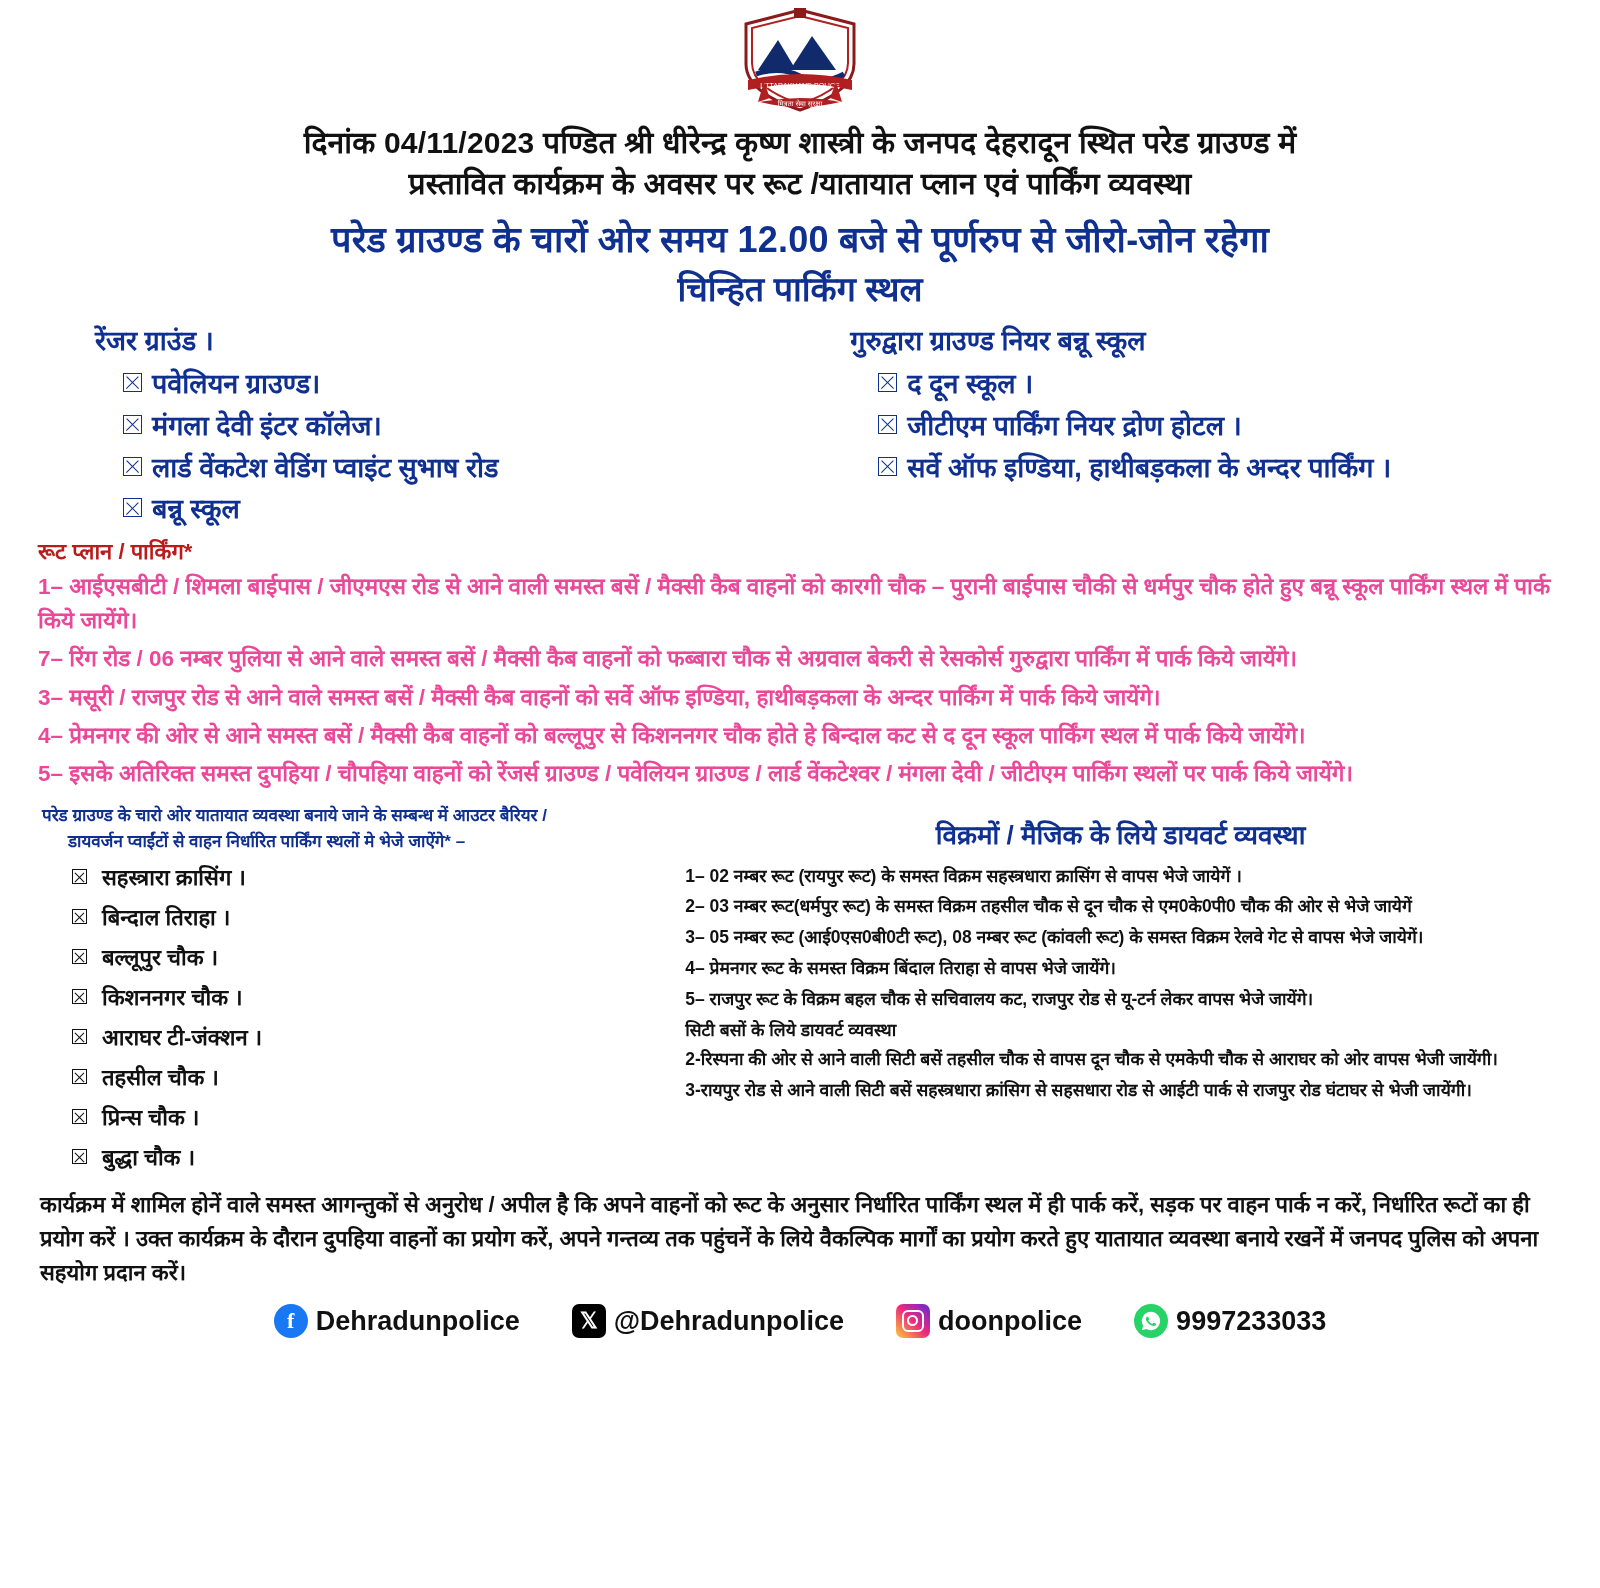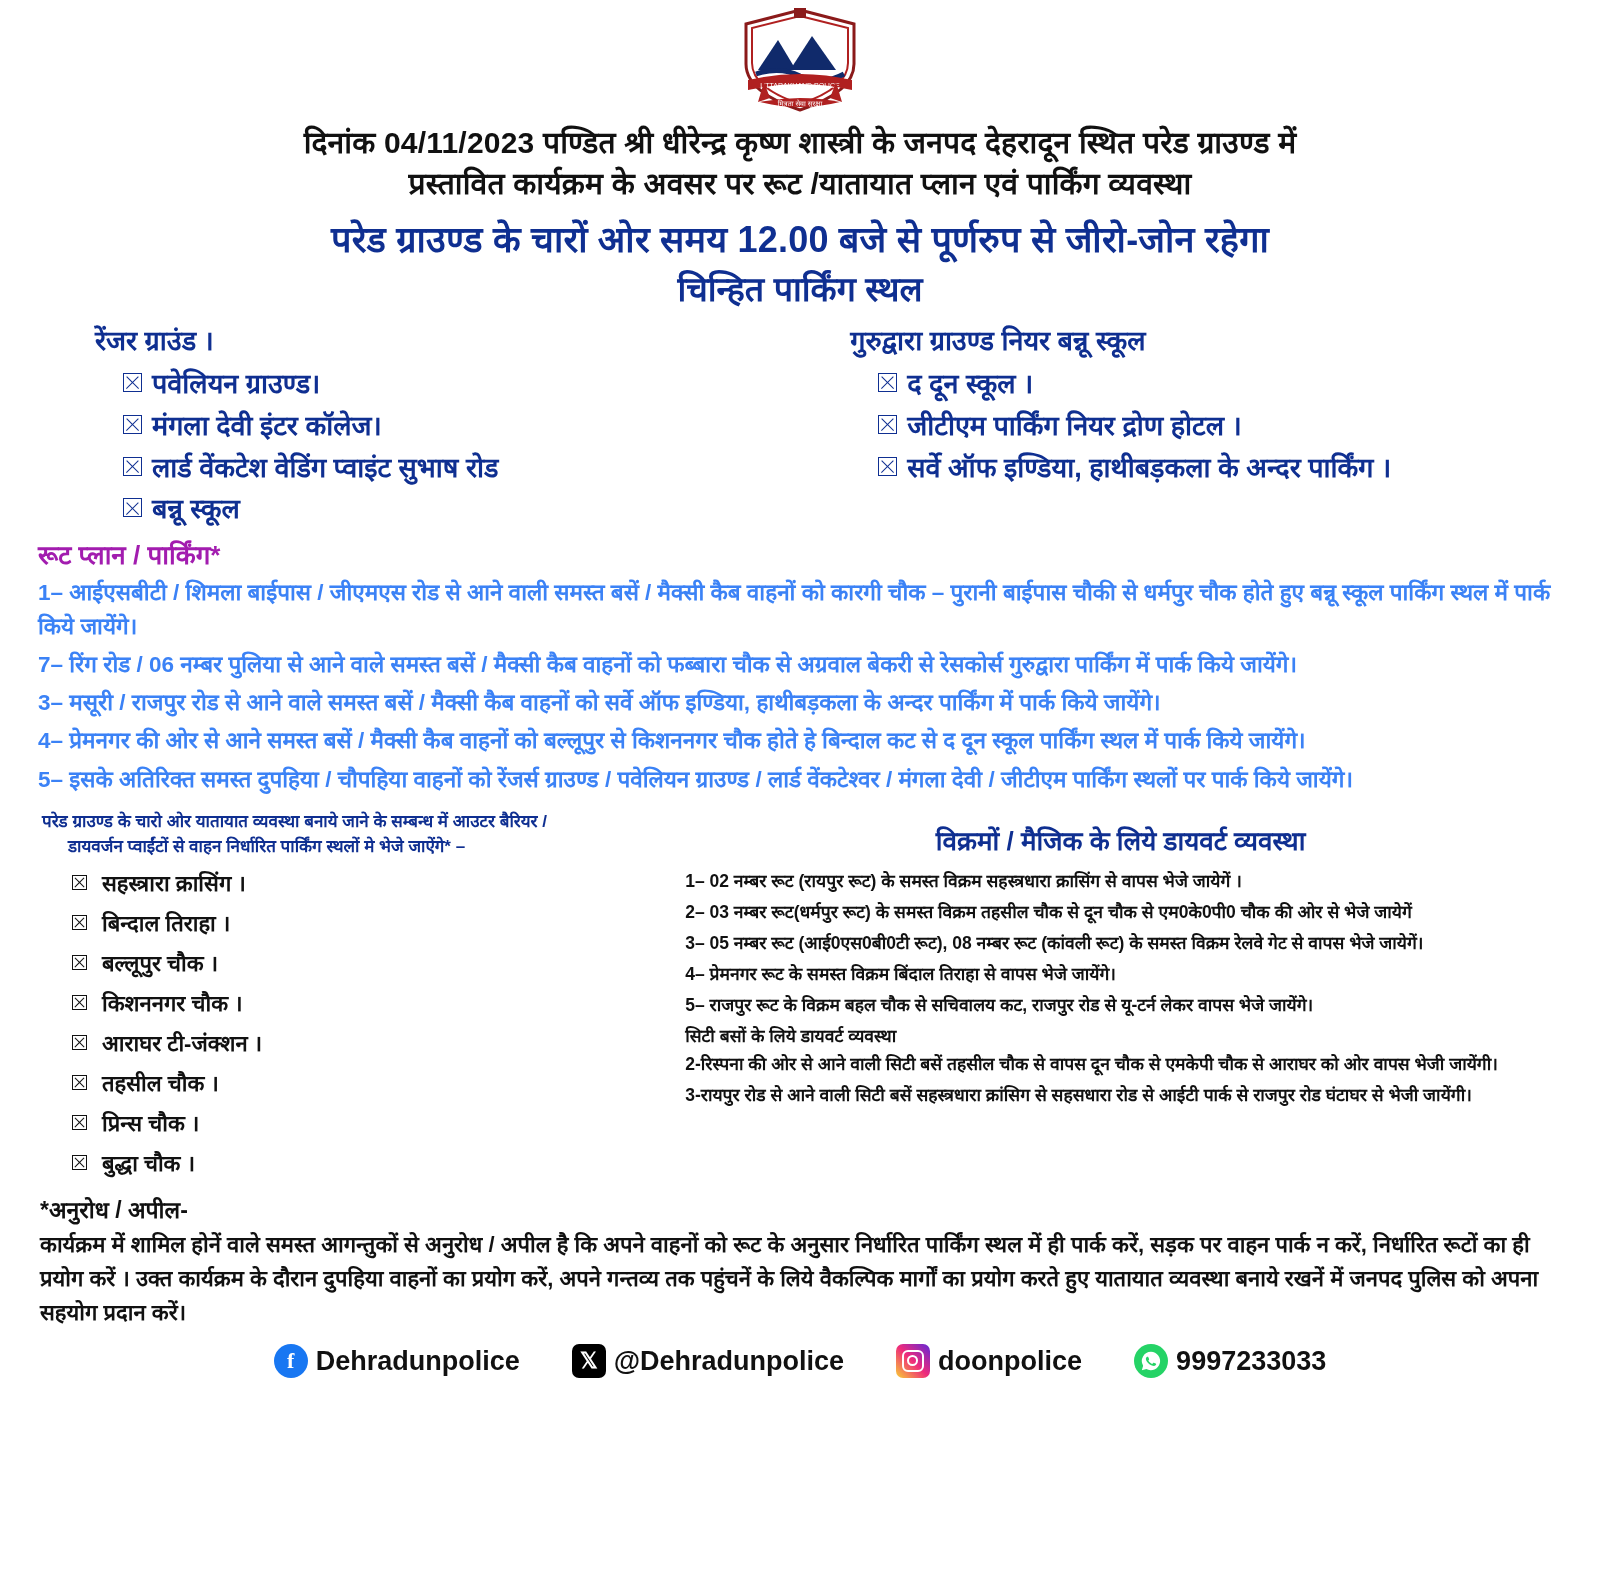--- a/index.html
+++ b/index.html
@@ -115,30 +115,30 @@
   .p-item .bx::before { transform: rotate(45deg); }
   .p-item .bx::after  { transform: rotate(-45deg); }
   .p-item .txt { display: block; }
 
   
   .route-block {
     padding: 0 34px 0 38px;
     margin-top: 6px;
   }
   .route-head {
-    font-size: 26px;
-    font-weight: bold;
-    color: #a21caf;
+    font-size: 22px;
+    font-weight: bold;
+    color: #b91c1c;
     line-height: 1.4;
     margin-bottom: 2px;
   }
   .route-item {
     font-size: 22.5px;
     font-weight: bold;
-    color: #3b82f6;
+    color: #ec4899;
     line-height: 1.52;
     margin-bottom: 4px;
     text-align: left;
   }
 
   
   .lower {
     display: flex;
     margin-top: 12px;
     padding: 0 30px 0 42px;
@@ -418,21 +418,20 @@
       <div class="v-item">3–  05 नम्बर रूट (आई0एस0बी0टी रूट), 08 नम्बर रूट (कांवली रूट) के समस्त विक्रम रेलवे गेट से वापस भेजे जायेगें।</div>
       <div class="v-item">4–  प्रेमनगर रूट के समस्त विक्रम बिंदाल तिराहा से वापस भेजे जायेंगे।</div>
       <div class="v-item">5–  राजपुर रूट के विक्रम बहल चौक से सचिवालय कट, राजपुर रोड से यू-टर्न लेकर वापस भेजे जायेंगे।</div>
       <div class="v-sub">सिटी बसों के लिये डायवर्ट व्यवस्था</div>
       <div class="v-item">2-रिस्पना की ओर से आने वाली सिटी बसें तहसील चौक से वापस दून चौक से एमकेपी चौक से आराघर को ओर वापस भेजी जायेंगी।</div>
       <div class="v-item">3-रायपुर रोड से आने वाली सिटी बसें सहस्त्रधारा क्रांसिग से सहसधारा रोड से आईटी पार्क से राजपुर रोड घंटाघर से भेजी जायेंगी।</div>
     </div>
   </div>
 
   <div class="appeal">
-    <div class="appeal-title">*अनुरोध / अपील-</div>
     <div class="appeal-body">कार्यक्रम में शामिल होनें वाले समस्त आगन्तुकों से अनुरोध / अपील है कि अपने वाहनों को रूट के अनुसार निर्धारित पार्किंग स्थल में ही पार्क करें, सड़क पर वाहन पार्क न करें, निर्धारित रूटों का ही प्रयोग करें । उक्त कार्यक्रम के दौरान दुपहिया वाहनों का प्रयोग करें, अपने गन्तव्य तक पहुंचनें के लिये वैकल्पिक मार्गों का प्रयोग करते हुए यातायात व्यवस्था बनाये रखनें में जनपद पुलिस को अपना सहयोग प्रदान करें।</div>
   </div>
 
   <div class="social">
     <div class="soc">
       <span class="ic fb">f</span>
       <span>Dehradunpolice</span>
     </div>
     <div class="soc">
       <span class="ic x">𝕏</span>

